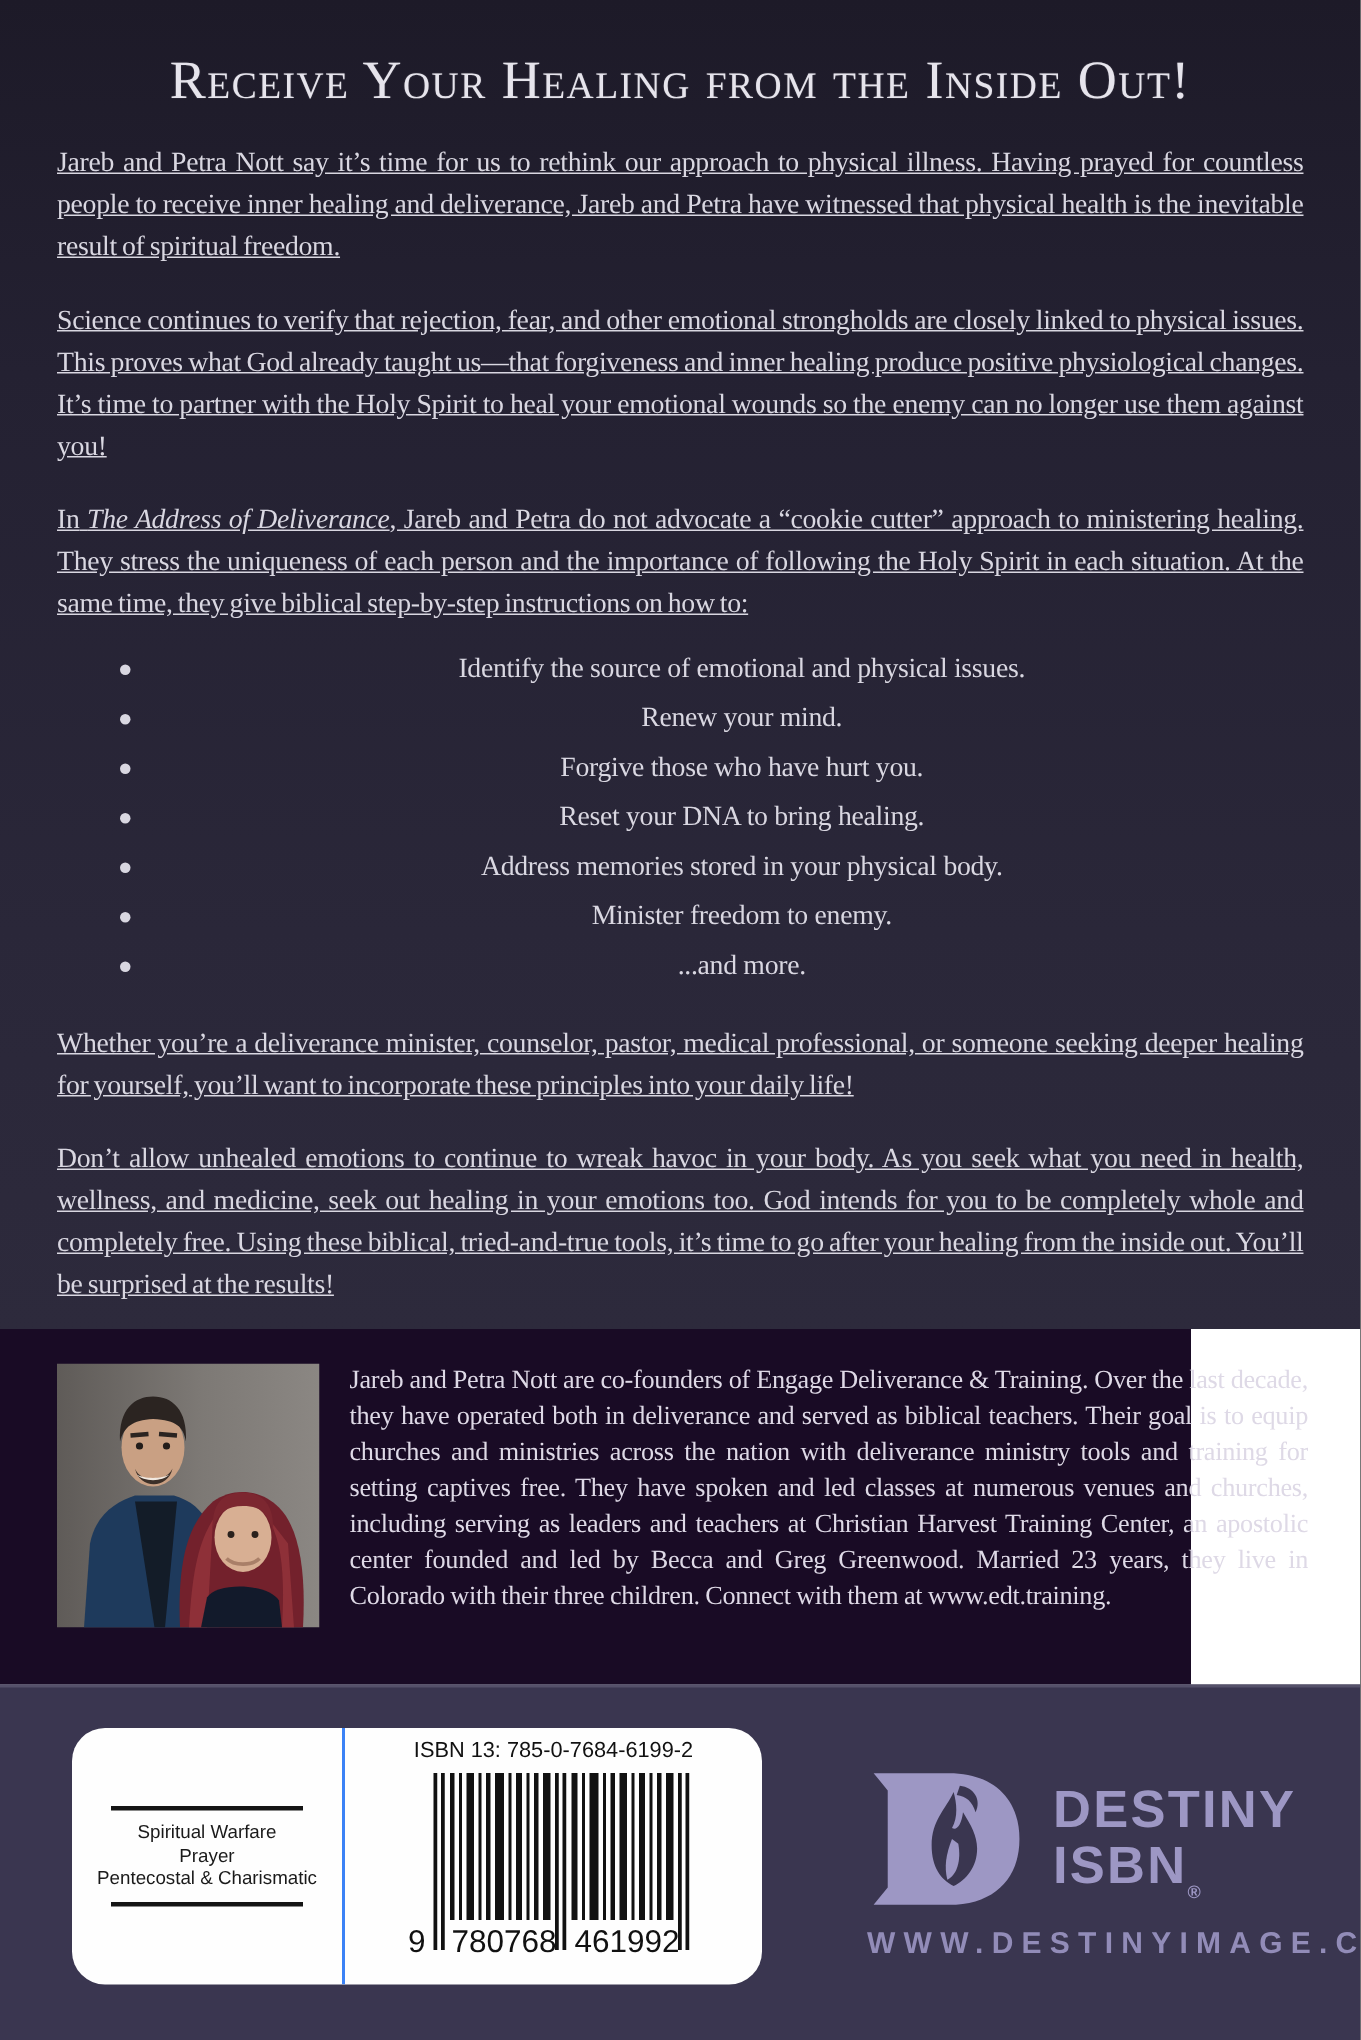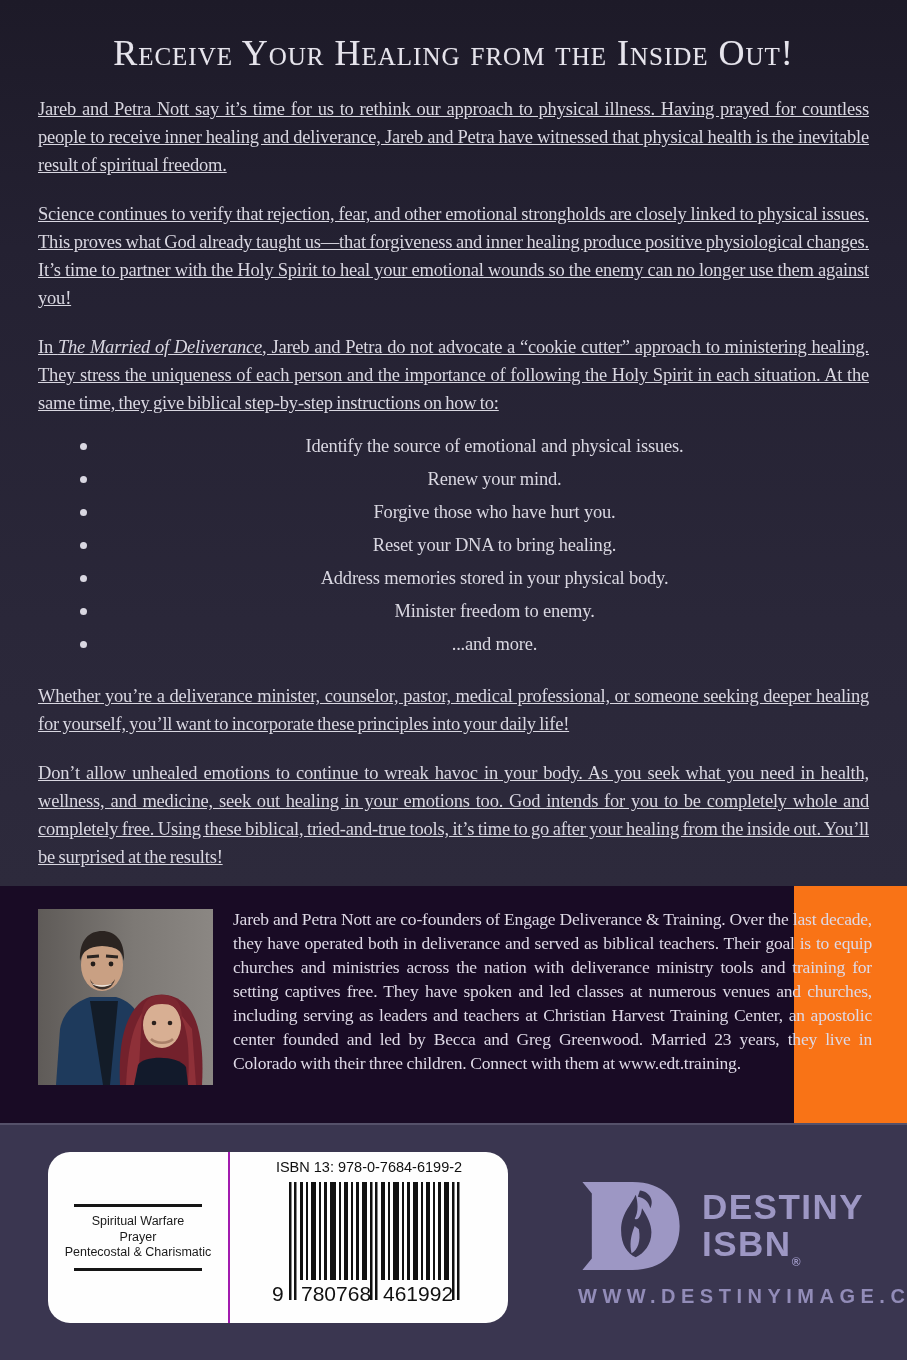--- a/index.html
+++ b/index.html
@@ -1,18 +1,18 @@
 <!DOCTYPE html>
 <html><head>
 <meta charset="utf-8">
 <style>
   html,body { margin:0; padding:0; background:#111; }
   .cover {
     position:relative; width:907px; height:1360px; overflow:hidden;
-    background:#f97316;
+    background:#ffffff;
     font-family:"Liberation Serif", serif;
   }
 
   
   .main {
     position:absolute; top:0; left:0; width:907px; height:886px;
     background:linear-gradient(180deg,#1d1a28 0%, #242132 28%, #2a2739 70%, #2d2a3c 100%);
     box-sizing:border-box; padding:0 38px; overflow:hidden;
   }
   .tagline {
@@ -53,21 +53,21 @@
   
   .footer {
     position:absolute; top:1123px; left:0; width:907px; height:237px;
     background:#3a3650; border-top:2px solid #55516a; box-sizing:border-box;
   }
   .isbn-box {
     position:absolute; left:48px; top:27px; width:460px; height:171px;
     background:#fefefe; border-radius:22px; display:flex; overflow:hidden;
   }
   .cat-col {
-    width:182px; box-sizing:border-box; border-right:2px solid #a21caf;
+    width:182px; box-sizing:border-box; border-right:2px solid #3b82f6;
     display:flex; flex-direction:column; justify-content:center; align-items:center;
   }
   .cat-rule { width:128px; height:3px; background:#151515; }
   .cat-lines {
     margin:7px 0; text-align:center; color:#1a1a1a;
     font-family:"Liberation Sans", sans-serif; font-size:12.5px; line-height:15.5px;
   }
   .bar-col { flex:1; position:relative; }
   .isbn-label {
     position:absolute; top:7px; left:0; right:0; text-align:center;
@@ -94,21 +94,21 @@
 </head>
 <body>
 
 <div class="cover">
 
   <div class="main">
     <h1 class="tagline">Receive Your Healing from the Inside Out!</h1>
 
     <p>Jareb and Petra Nott say it’s time for us to rethink our approach to physical illness. Having prayed for countless people to receive inner healing and deliverance, Jareb and Petra have witnessed that physical health is the inevitable result of spiritual freedom.</p>
     <p>Science continues to verify that rejection, fear, and other emotional strongholds are closely linked to physical issues. This proves what God already taught us—that forgiveness and inner healing produce positive physiological changes. It’s time to partner with the Holy Spirit to heal your emotional wounds so the enemy can no longer use them against you!</p>
-    <p><span>In</span> <span class="booktitle">The Married of Deliverance</span><span>, Jareb and Petra do not advocate a “cookie cutter” approach to ministering healing. They stress the uniqueness of each person and the importance of following the Holy Spirit in each situation. At the same time, they give biblical step-by-step instructions on how to:</span></p>
+    <p><span>In</span> <span class="booktitle">The Address of Deliverance</span><span>, Jareb and Petra do not advocate a “cookie cutter” approach to ministering healing. They stress the uniqueness of each person and the importance of following the Holy Spirit in each situation. At the same time, they give biblical step-by-step instructions on how to:</span></p>
 
     <ul class="bullets">
       <li>Identify the source of emotional and physical issues.</li>
       <li>Renew your mind.</li>
       <li>Forgive those who have hurt you.</li>
       <li>Reset your DNA to bring healing.</li>
       <li>Address memories stored in your physical body.</li>
       <li>Minister freedom to enemy.</li>
       <li>...and more.</li>
     </ul>
@@ -157,21 +157,21 @@
       <div class="cat-col">
         <div class="cat-rule"></div>
         <div class="cat-lines">
           <div>Spiritual Warfare</div>
           <div>Prayer</div>
           <div>Pentecostal &amp; Charismatic</div>
         </div>
         <div class="cat-rule"></div>
       </div>
       <div class="bar-col">
-        <div class="isbn-label">ISBN 13: 978-0-7684-6199-2</div>
+        <div class="isbn-label">ISBN 13: 785-0-7684-6199-2</div>
         <svg class="barcode-svg" width="200" height="126" viewBox="0 0 200 126" aria-hidden="true">
           <g fill="#111">
 
             <rect x="18" y="0" width="2.5" height="118"></rect>
               <rect x="23" y="0" width="2.5" height="118"></rect>
 
             <rect x="29" y="0" width="3" height="98"></rect>
               <rect x="35" y="0" width="2" height="98"></rect>
             <rect x="40" y="0" width="5" height="98"></rect>
               <rect x="48" y="0" width="2" height="98"></rect>

